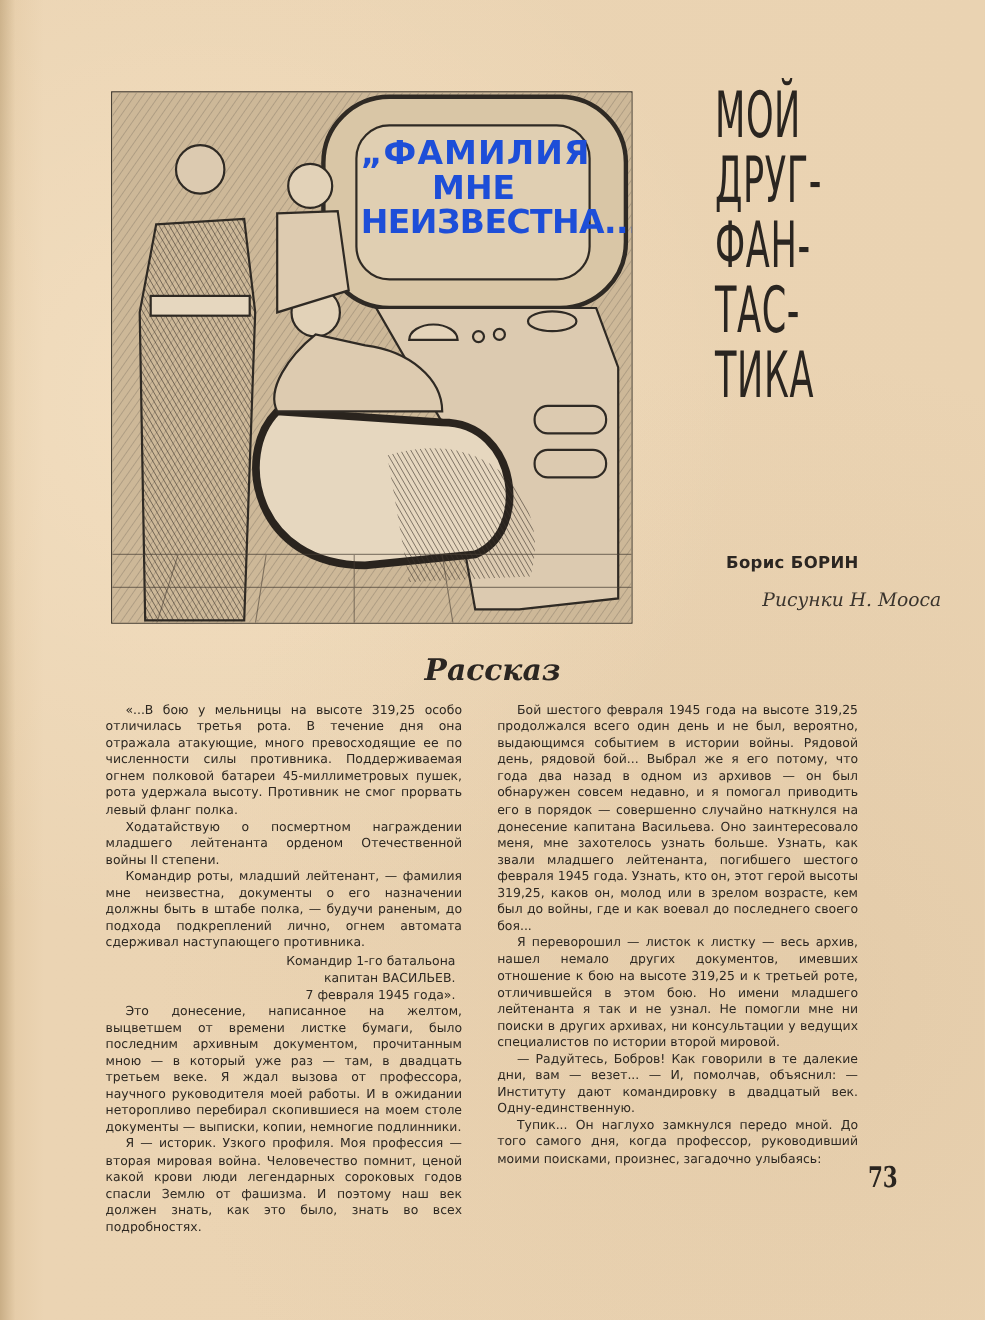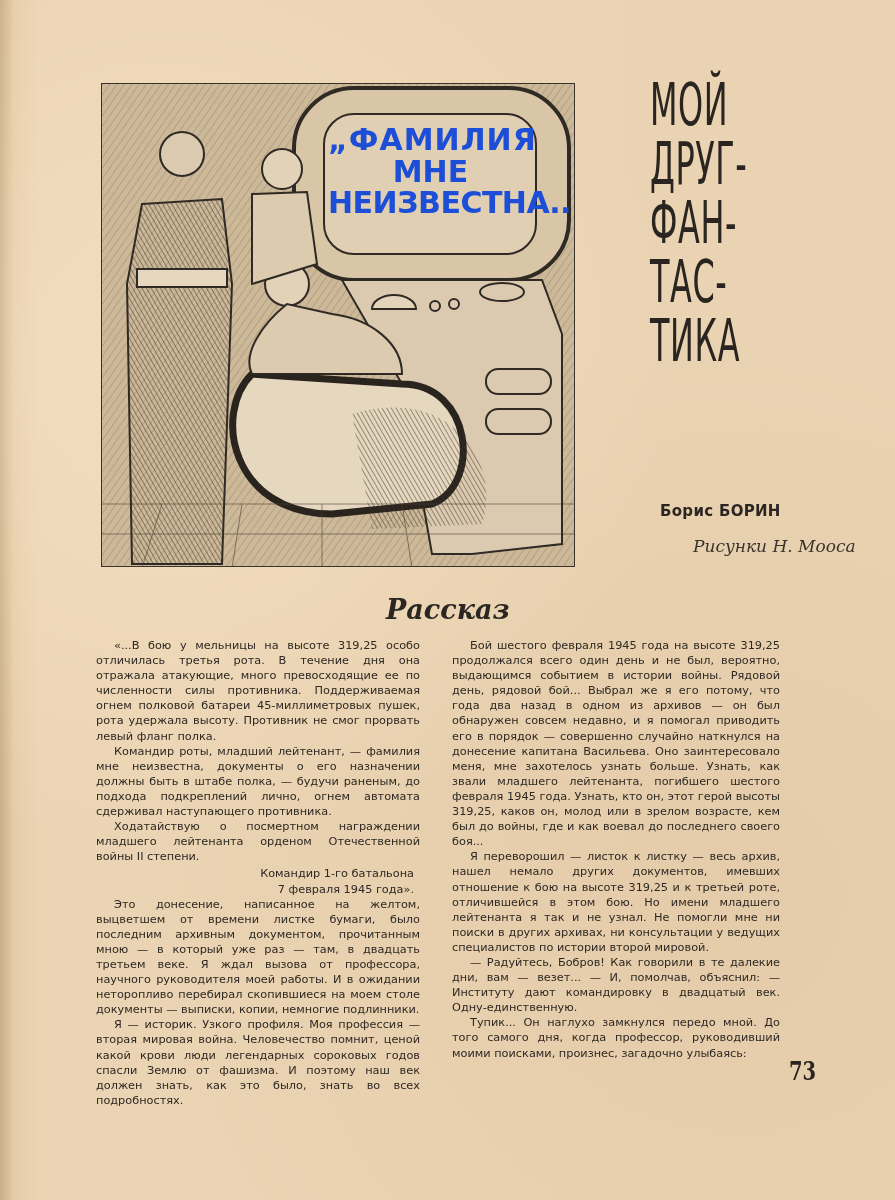--- a/index.html
+++ b/index.html
@@ -123,24 +123,25 @@
   <span class="title-line">ТИКА</span>
 </div>
 
 <div class="author">Борис БОРИН</div>
 <div class="illustrator">Рисунки Н. Мооса</div>
 
 <div class="genre">Рассказ</div>
 
 <div class="column col-left">
   <p>«...В бою у мельницы на высоте 319,25 особо отличилась третья рота. В течение дня она отражала атакующие, много превосходящие ее по численности силы противника. Поддерживаемая огнем полковой батареи 45-миллиметровых пушек, рота удержала высоту. Противник не смог прорвать левый фланг полка.</p>
+  <p>Ходатайствую о посмертном награждении младшего лейтенанта орденом Отечественной войны II степени.</p>
   <p>Командир роты, младший лейтенант, — фамилия мне неизвестна, документы о его назначении должны быть в штабе полка, — будучи раненым, до подхода подкреплений лично, огнем автомата сдерживал наступающего противника.</p>
-  <p>Ходатайствую о посмертном награждении младшего лейтенанта орденом Отечественной войны II степени.</p>
   <div class="signature">
     <span>Командир 1-го батальона</span>
+    <span>капитан ВАСИЛЬЕВ.</span>
     <span>7 февраля 1945 года».</span>
   </div>
   <p>Это донесение, написанное на желтом, выцветшем от времени листке бумаги, было последним архивным документом, прочитанным мною — в который уже раз — там, в двадцать третьем веке. Я ждал вызова от профессора, научного руководителя моей работы. И в ожидании неторопливо перебирал скопившиеся на моем столе документы — выписки, копии, немногие подлинники.</p>
   <p>Я — историк. Узкого профиля. Моя профессия — вторая мировая война. Человечество помнит, ценой какой крови люди легендарных сороковых годов спасли Землю от фашизма. И поэтому наш век должен знать, как это было, знать во всех подробностях.</p>
 </div>
 
 <div class="column col-right">
   <p>Бой шестого февраля 1945 года на высоте 319,25 продолжался всего один день и не был, вероятно, выдающимся событием в истории войны. Рядовой день, рядовой бой... Выбрал же я его потому, что года два назад в одном из архивов — он был обнаружен совсем недавно, и я помогал приводить его в порядок — совершенно случайно наткнулся на донесение капитана Васильева. Оно заинтересовало меня, мне захотелось узнать больше. Узнать, как звали младшего лейтенанта, погибшего шестого февраля 1945 года. Узнать, кто он, этот герой высоты 319,25, каков он, молод или в зрелом возрасте, кем был до войны, где и как воевал до последнего своего боя...</p>
   <p>Я переворошил — листок к листку — весь архив, нашел немало других документов, имевших отношение к бою на высоте 319,25 и к третьей роте, отличившейся в этом бою. Но имени младшего лейтенанта я так и не узнал. Не помогли мне ни поиски в других архивах, ни консультации у ведущих специалистов по истории второй мировой.</p>
   <p>— Радуйтесь, Бобров! Как говорили в те далекие дни, вам — везет... — И, помолчав, объяснил: — Институту дают командировку в двадцатый век. Одну-единственную.</p>

